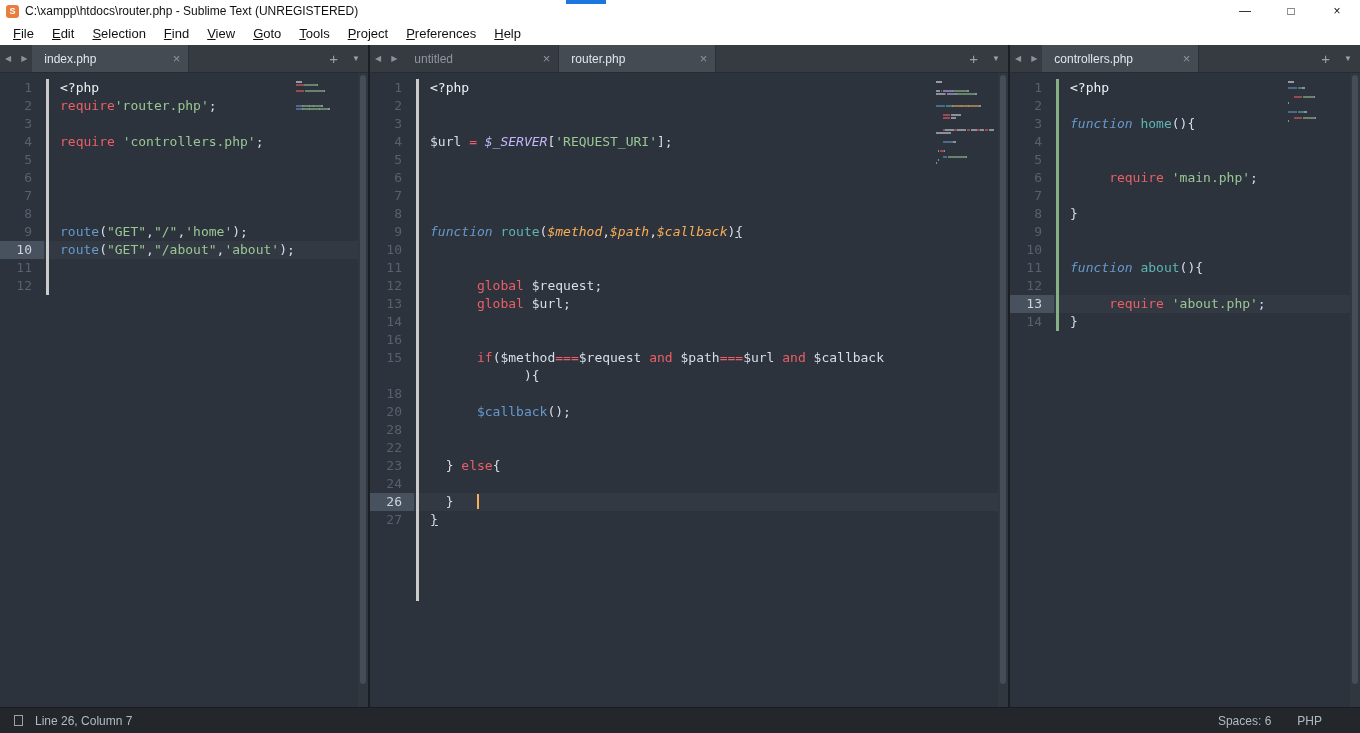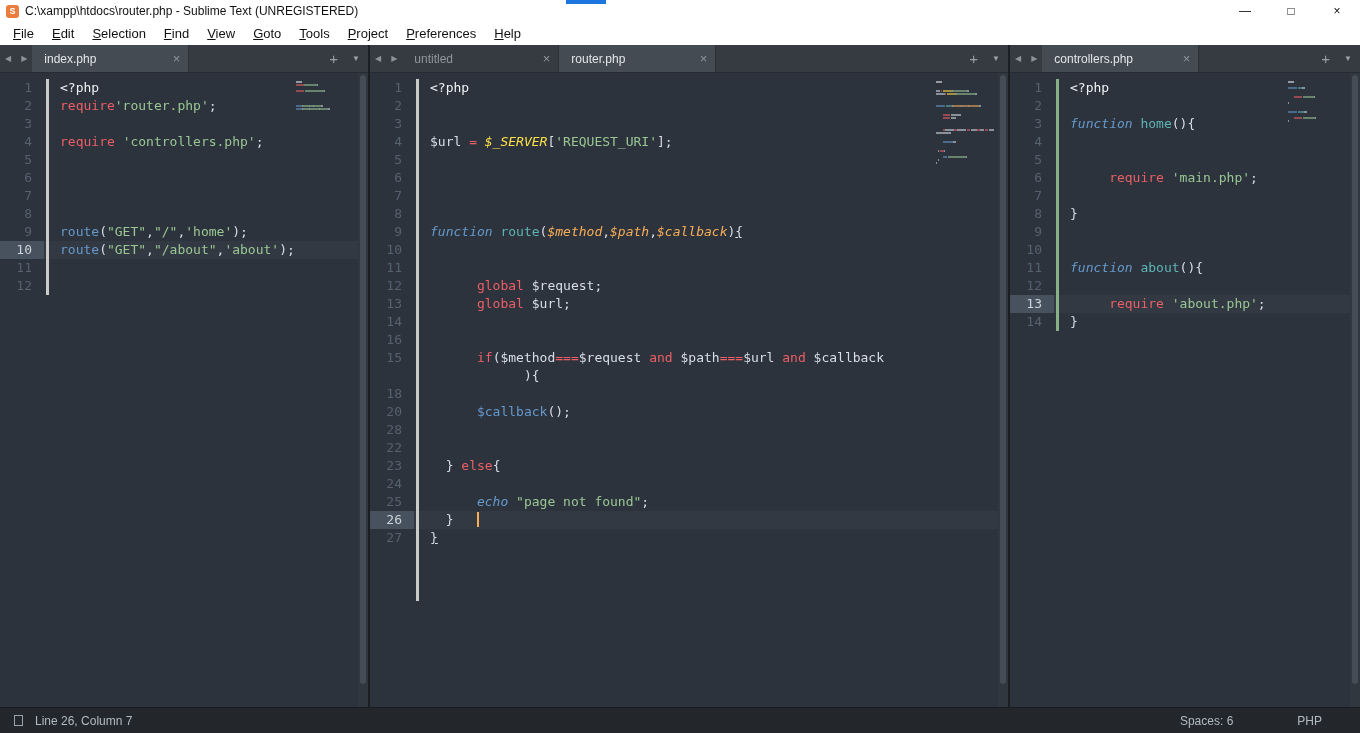--- a/index.html
+++ b/index.html
@@ -41,37 +41,37 @@
 
   
   .tk-pl{color:#d8dee9}
   .tk-ph{color:#eef2f6}
   .tk-kw{color:#ec5f66}
   .tk-str{color:#99c794}
   .tk-fn{color:#6699cc}
   .tk-def{color:#5fb4b4}
   .tk-fk{color:#6699cc;font-style:italic}
   .tk-par{color:#f9ae58;font-style:italic}
-  .tk-sv{color:#fde047;font-style:italic}
+  .tk-sv{color:#c4b5fd;font-style:italic}
   .tk-ul{color:#d8dee9;text-decoration:underline}
   .caret{display:inline-block;width:2px;height:15px;background:#f9ae58;vertical-align:text-bottom}
 
   .diff-stripe{position:absolute;left:46px;top:6px;width:3px;opacity:.85}
   .minimap{position:absolute;top:8px;right:14px;width:58px;overflow:hidden}
   .mm-row{height:3px;line-height:0;white-space:nowrap;overflow:hidden}
   .mm{display:inline-block;height:2px;background:currentColor;opacity:.55;vertical-align:top}
   .mm-sp{display:inline-block;height:2px;vertical-align:top}
   .vscroll{position:absolute;right:0;top:0;bottom:0;width:10px;background:#31373f}
   .vthumb{position:absolute;top:2px;left:2px;width:6px;height:96%;background:#454d57;border-radius:3px}
 
   
   .statusbar{height:26px;background:#23272c;border-top:1px solid #191d21;display:flex;align-items:center;font-size:12px;color:#b2bac2;padding:0 14px;flex:0 0 auto}
   .status-icon{width:9px;height:11px;border:1px solid #9aa2ab;margin-right:12px}
   .spacer{flex:1}
-  .status-indent{margin-right:64px}
+  .status-indent{margin-right:26px}
   .status-syntax{margin-right:24px}
 </style>
 </head>
 <body>
 
 <div class="app">
   <div class="titlebar">
     <div class="top-accent"></div>
     <span class="app-icon">S</span>
     <span class="title">C:\xampp\htdocs\router.php - Sublime Text (UNREGISTERED)</span>
@@ -283,24 +283,20 @@
               <span class="code"></span>
             </div>
             <div class="row">
               <span class="ln">23</span>
               <span class="code"><span class="tk-pl">  </span><span class="tk-pl">}</span><span class="tk-pl"> </span><span class="tk-kw">else</span><span class="tk-pl">{</span></span>
             </div>
             <div class="row">
               <span class="ln">24</span>
               <span class="code"></span>
             </div>
-            <div class="row">
-              <span class="ln">25</span>
-              <span class="code"><span class="tk-pl">      </span><span class="tk-fk">echo</span><span class="tk-pl"> </span><span class="tk-str">"page not found"</span><span class="tk-pl">;</span></span>
-            </div>
             <div class="row cur">
               <span class="ln">26</span>
               <span class="code"><span class="tk-pl">  </span><span class="tk-pl">}</span><span class="tk-pl">   </span><span class="caret"></span></span>
             </div>
             <div class="row">
               <span class="ln">27</span>
               <span class="code"><span class="tk-ul">}</span></span>
             </div>
           </div>
           <div class="diff-stripe" style="height: 522px; background: rgb(232, 232, 227);"></div>

